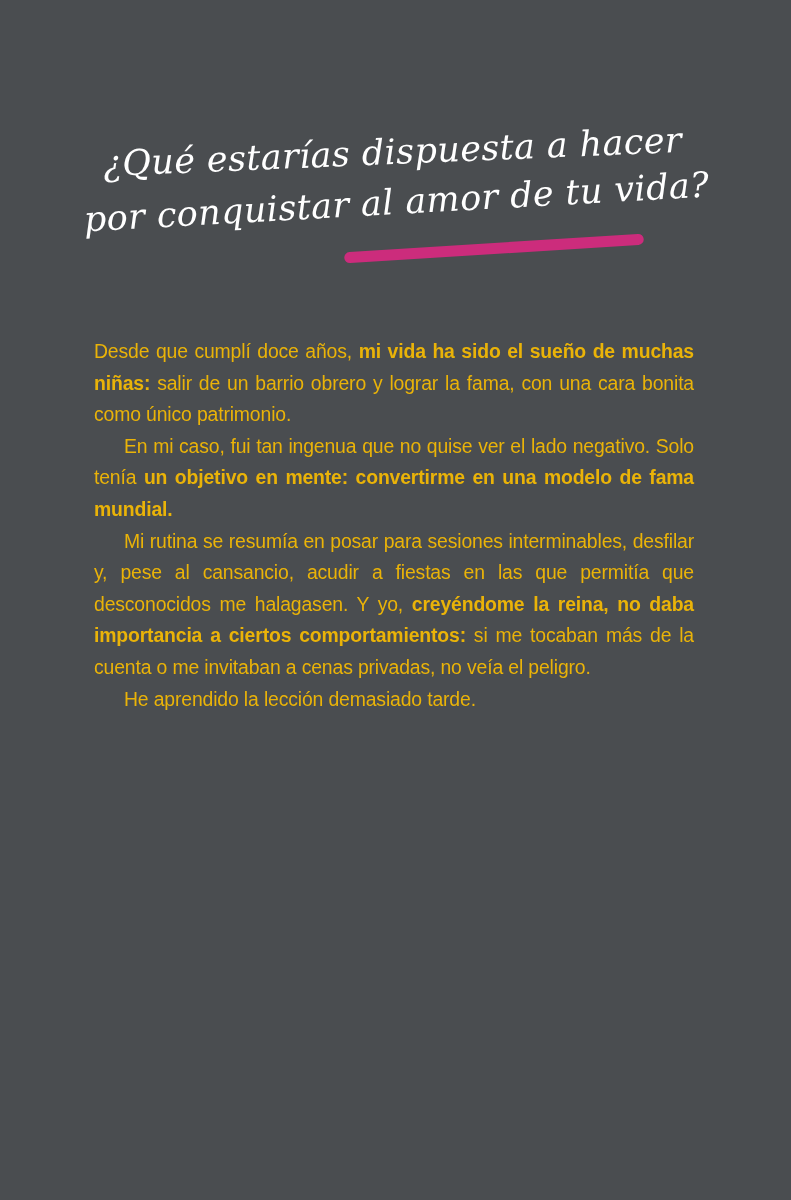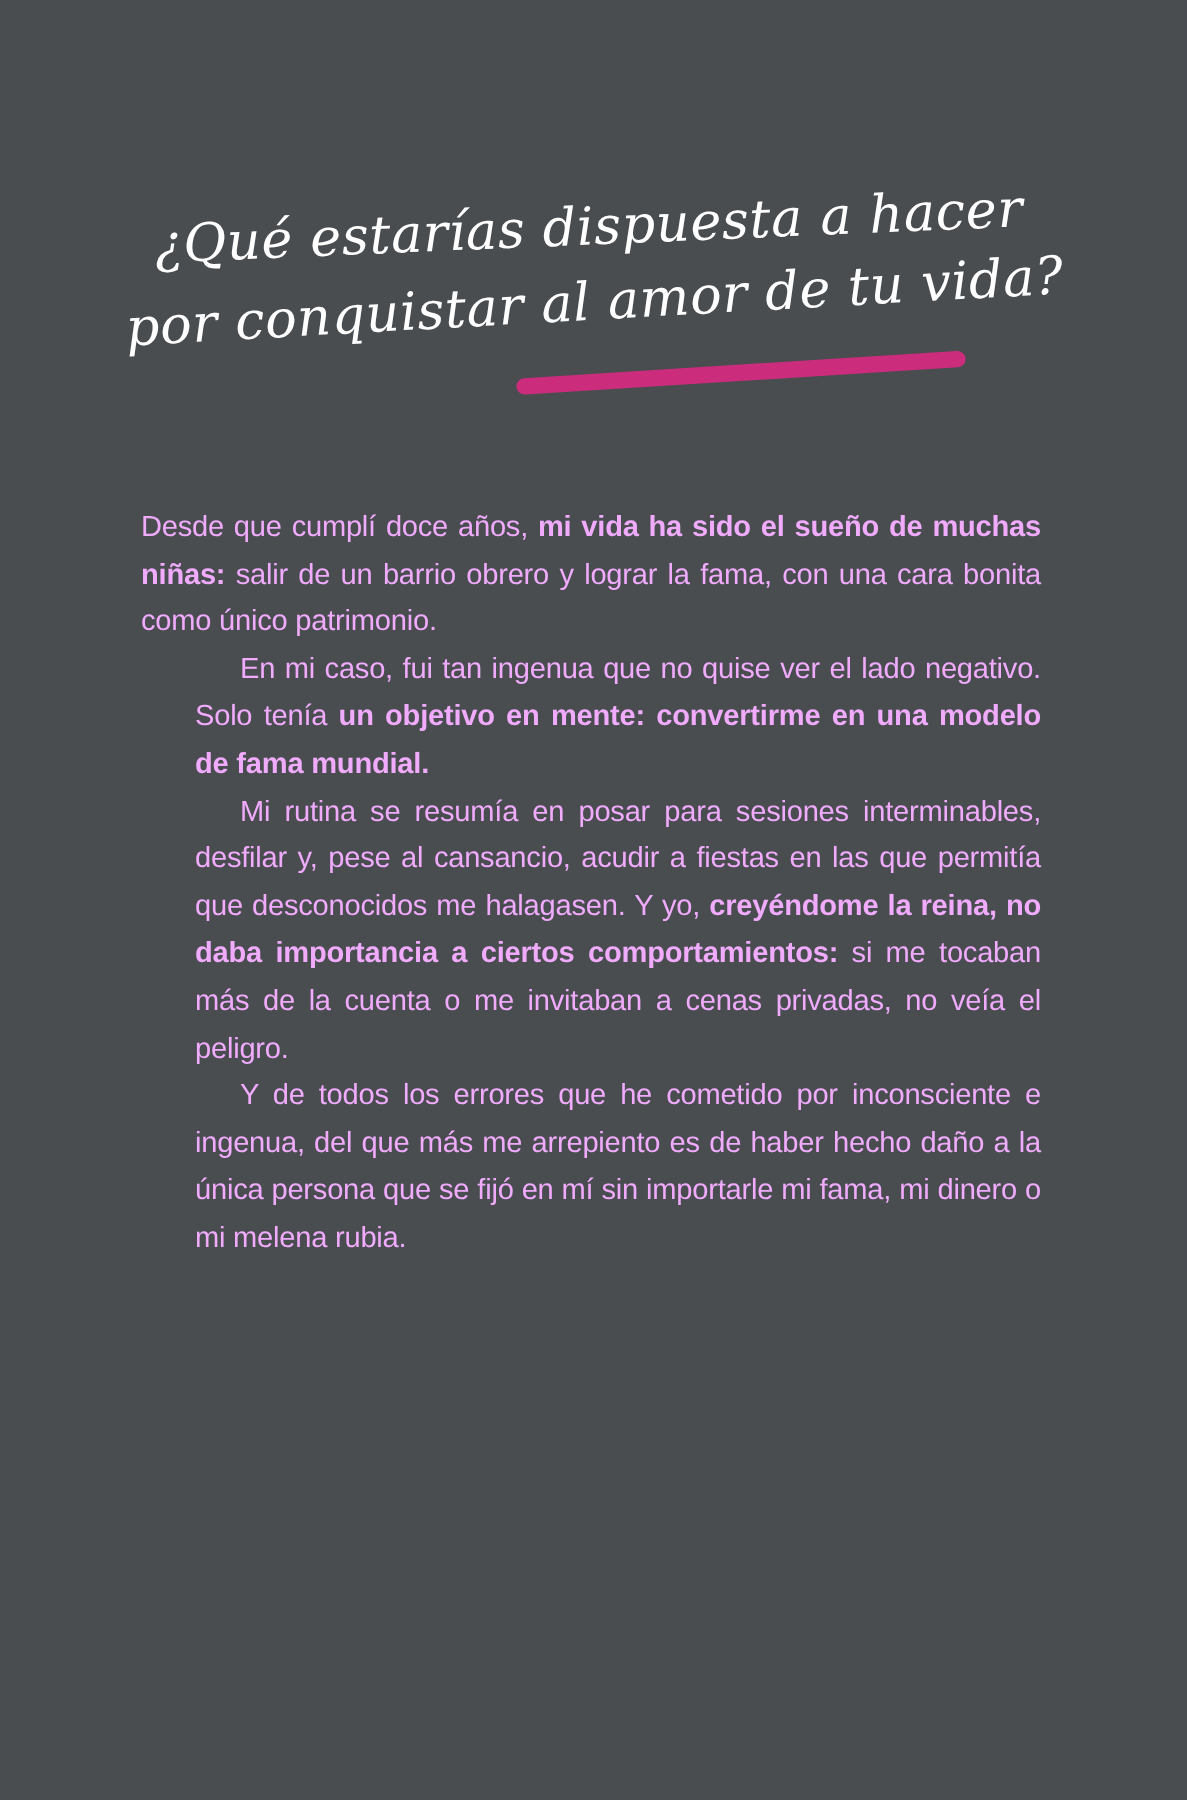--- a/index.html
+++ b/index.html
@@ -59,33 +59,32 @@
     transform: rotate(-3.6deg);
     opacity: 0.95;
   }
 
   
   .body-copy {
     position: absolute;
     left: 94px;
     top: 336px;
     width: 600px;
-    color: #f0abfc;
+    color: #eab308;
     font-size: 19.4px;
     line-height: 31.6px;
     font-family: "Liberation Sans", sans-serif;
     text-align: justify;
     letter-spacing: -0.15px;
   }
   .body-copy p {
     margin: 0;
   }
   .body-copy p.indent {
     text-indent: 30px;
-    margin-left: 36px;
   }
   .body-copy b {
     font-weight: 700;
   }
 
   
   .footer {
     position: absolute;
     left: 0;
     right: 0;
@@ -101,21 +100,21 @@
   <div class="headline">
     <span class="line line1">¿Qué estarías dispuesta a hacer</span>
     <span class="line line2">por conquistar al amor de tu vida?</span>
   </div>
   <div class="hl-underline"></div>
 
   <div class="body-copy">
       <p><span>Desde que cumplí doce años, </span><b>mi vida ha sido el sueño de muchas niñas:</b><span> salir de un barrio obrero y lograr la fama, con una cara bonita como único patrimonio.</span></p>
       <p class="indent"><span>En mi caso, fui tan ingenua que no quise ver el lado negativo. Solo tenía </span><b>un objetivo en mente: convertirme en una modelo de fama mundial.</b></p>
       <p class="indent"><span>Mi rutina se resumía en posar para sesiones interminables, desfilar y, pese al cansancio, acudir a fiestas en las que permitía que desconocidos me halagasen. Y yo, </span><b>creyéndome la reina, no daba importancia a ciertos comportamientos:</b><span> si me tocaban más de la cuenta o me invitaban a cenas privadas, no veía el peligro.</span></p>
-      <p class="indent"><span>Y de todos los errores que he cometido por inconsciente e ingenua, del que más me arrepiento es de haber hecho daño a la única persona que se fijó en mí sin importarle mi fama, mi dinero o mi melena rubia.</span></p>
+      <p class="indent"><span>He aprendido la lección demasiado tarde.</span></p>
     </div>
 
   <div class="footer">
 
     
 
     
 
     
 

